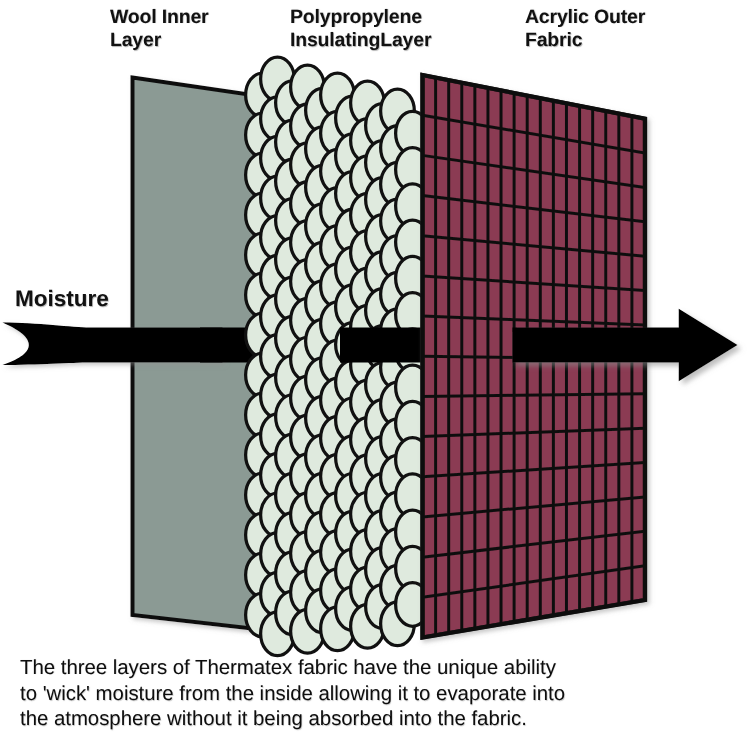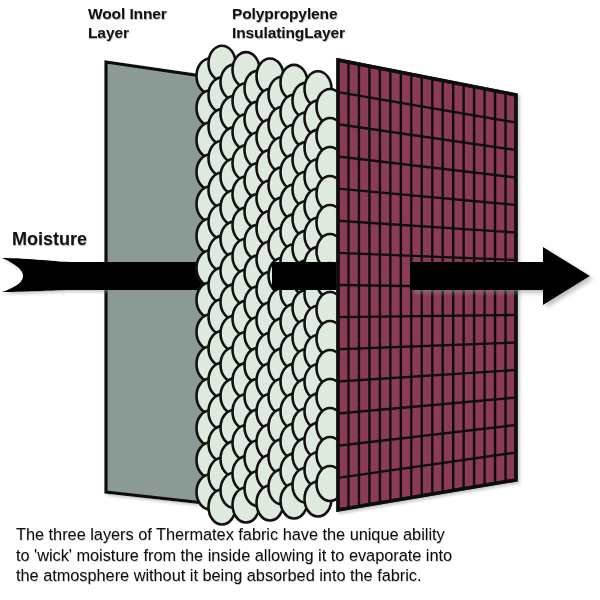--- a/index.html
+++ b/index.html
@@ -41,20 +41,22 @@
 <body>
 
 <div id="stage">
 
   <div class="lbl" id="lbl-poly">Polypropylene
 InsulatingLayer</div>
 
   <div class="lbl" id="lbl-wool">Wool Inner
 Layer</div>
 
+  <div class="lbl" id="lbl-acrylic">Acrylic Outer
+Fabric</div>
 
   <svg id="art" width="600" height="600" viewBox="0 0 600 600">
     <defs>
       <filter id="softshadow" x="-30%" y="-30%" width="180%" height="180%">
         <feDropShadow dx="3" dy="3" stdDeviation="2.2" flood-color="#8a8a8a" flood-opacity="0.55"></feDropShadow>
       </filter>
       <filter id="tinyshadow" x="-30%" y="-30%" width="180%" height="180%">
         <feDropShadow dx="2" dy="2" stdDeviation="1.6" flood-color="#909090" flood-opacity="0.5"></feDropShadow>
       </filter>
 

